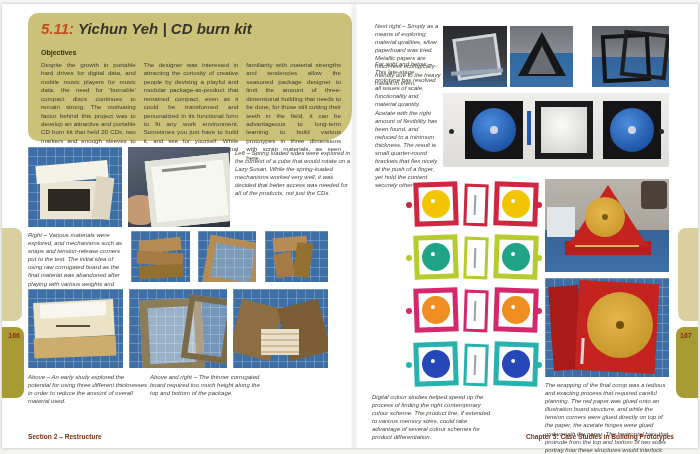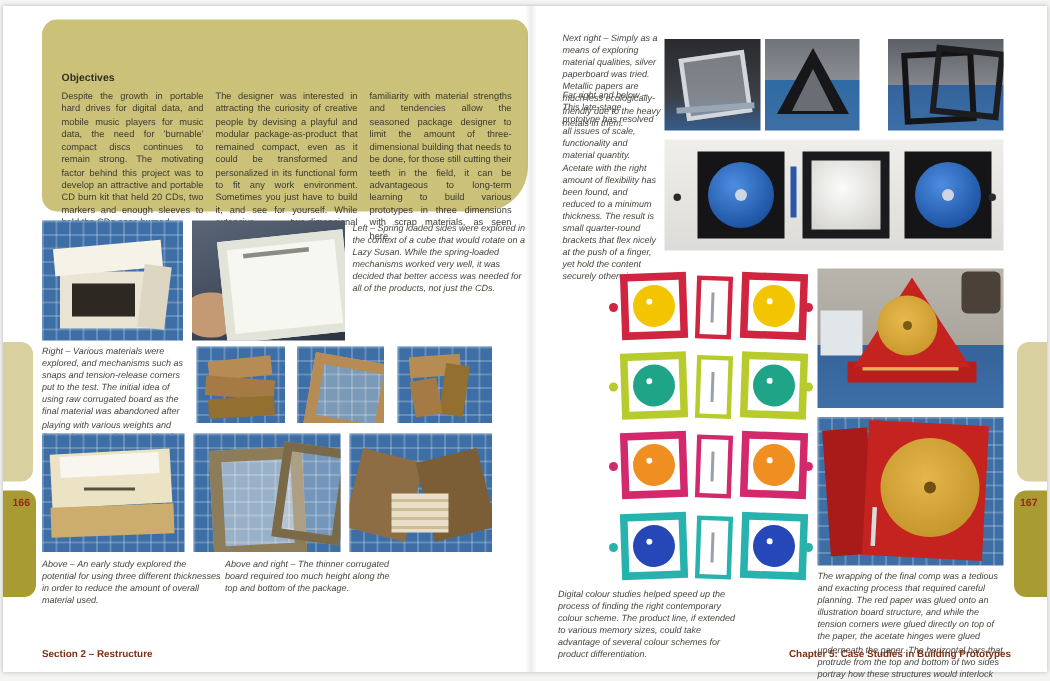--- a/index.html
+++ b/index.html
@@ -51,20 +51,24 @@
   .cs-pen{position:absolute;left:7px;top:8px;width:2px;height:20px;background:#9aa0a8;}
 </style>
 </head>
 <body>
 
 <div class="spread">
 
   <div>
 
     <div class="header-box">
+      <div class="title-row">
+        <span class="title-num">5.11:</span>
+        <span class="title-main">Yichun Yeh | CD burn kit</span>
+      </div>
       <div class="objectives">Objectives</div>
       <div class="cols">
         <div class="col">Despite the growth in portable hard drives for digital data, and mobile music players for music data, the need for 'burnable' compact discs continues to remain strong. The motivating factor behind this project was to develop an attractive and portable CD burn kit that held 20 CDs, two markers and enough sleeves to hold the CDs once burned.</div>
         <div class="col">The designer was interested in attracting the curiosity of creative people by devising a playful and modular package-as-product that remained compact, even as it could be transformed and personalized in its functional form to fit any work environment. Sometimes you just have to build it, and see for yourself. While extensive two-dimensional exploration combined with a</div>
         <div class="col">familiarity with material strengths and tendencies allow the seasoned package designer to limit the amount of three-dimensional building that needs to be done, for those still cutting their teeth in the field, it can be advantageous to long-term learning to build various prototypes in three dimensions with scrap materials, as seen here.</div>
       </div>
     </div>
 
     <div class="photo mat" style="left:26px;top:143px;width:94px;height:80px;">
       <div class="abs" style="left:12px;top:34px;width:66px;height:38px;background:#e9e4d4;"></div>

